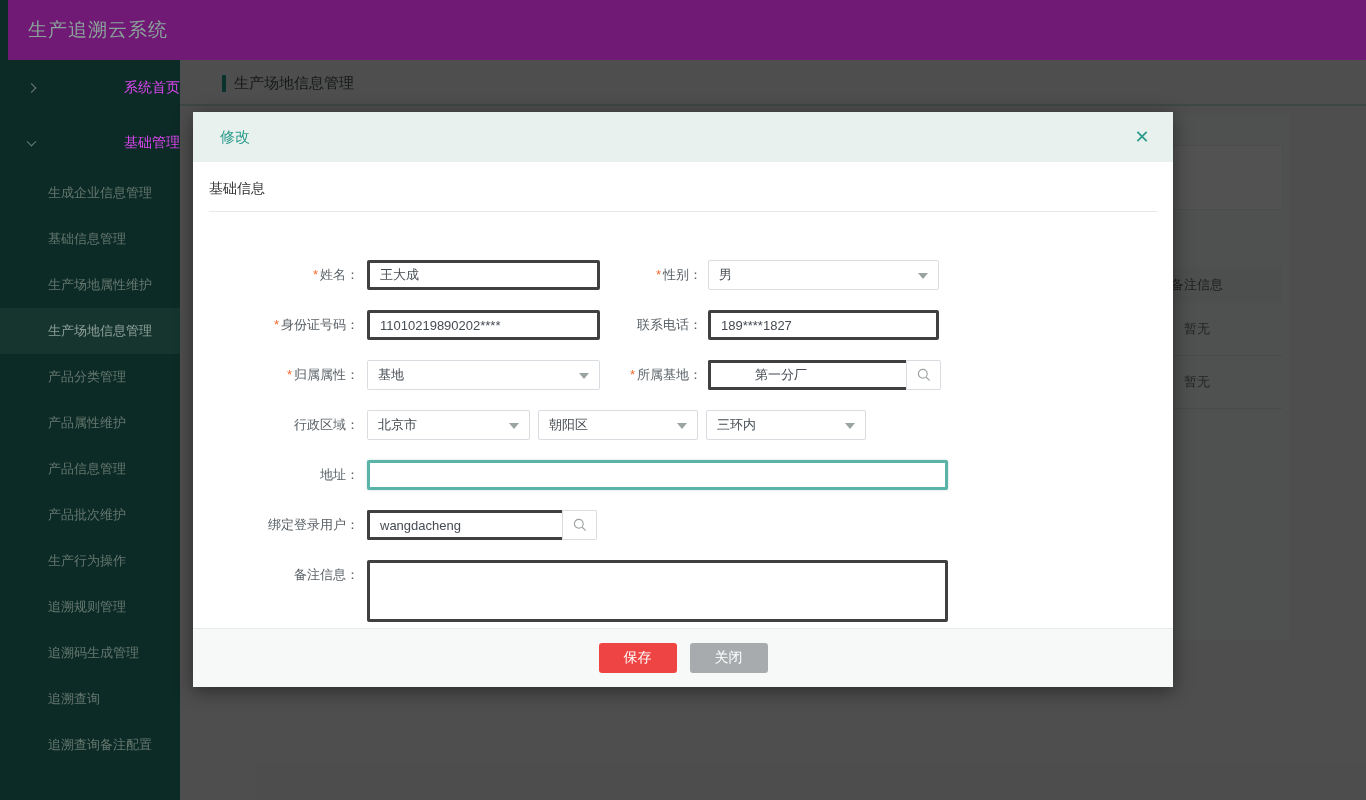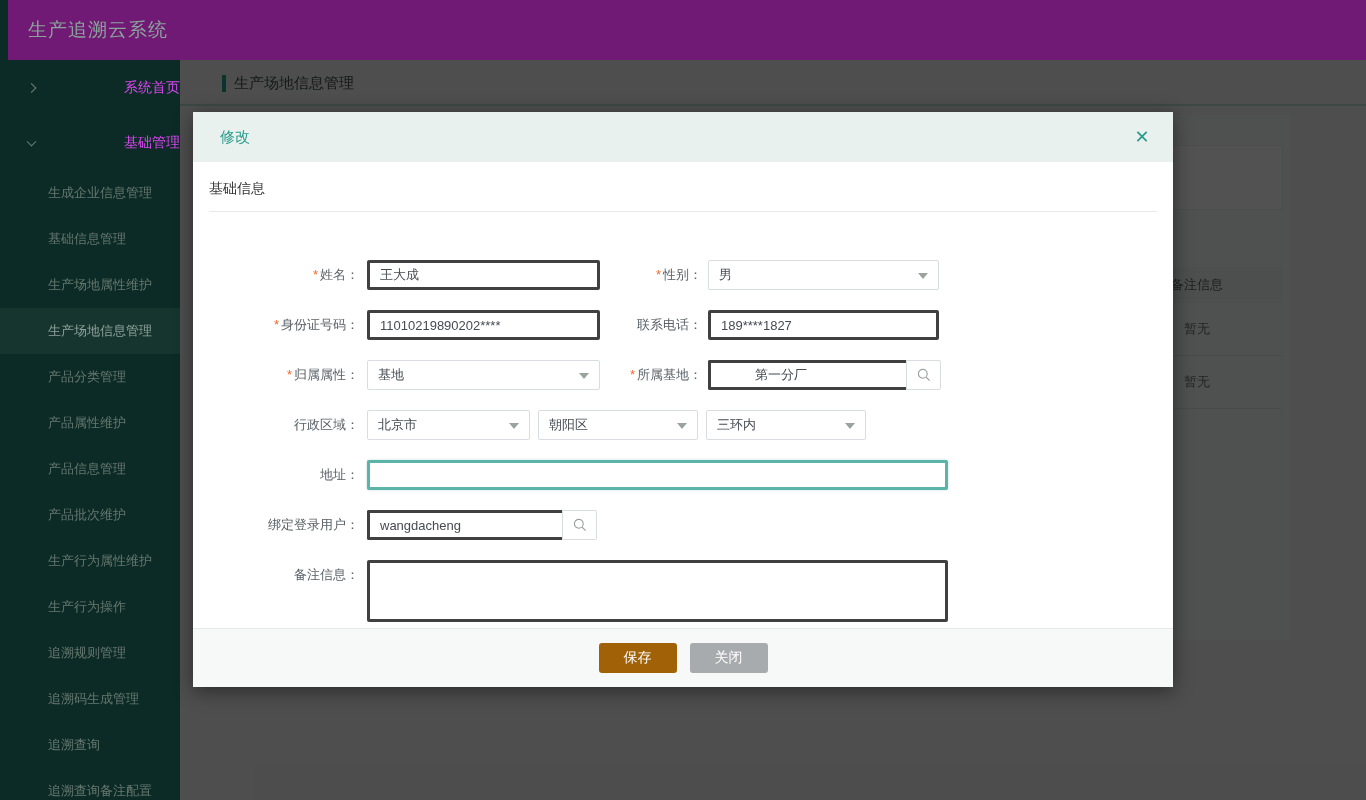--- a/index.html
+++ b/index.html
@@ -58,21 +58,21 @@
   .search-group .tb { border-right:none; border-radius:2px 0 0 2px; }
   .search-btn { width:35px; height:30px; border:1px solid #d9dde2; border-radius:0 2px 2px 0; background:#fff; display:flex; align-items:center; justify-content:center; cursor:pointer; }
   .w195 { width:195px; } .w198 { width:198px;padding-left:44px; }
   .region-gap { margin-left:8px; }
   .w163 { width:163px; } .w160 { width:160px; }
   .addr { width:581px; border-color:#5cb3a7; box-shadow:0 0 2px rgba(92,179,167,0.5); }
   .remark { width:581px; height:62px; resize:none; padding:6px 10px; outline:none; }
 
   .modal-footer { position:absolute; left:0; bottom:0; right:0; height:59px; background:#f7f8f8; border-top:1px solid #e8eae9; display:flex; align-items:center; justify-content:center; gap:13px; }
   .btn { height:30px; min-width:78px; padding:0 20px; border:none; border-radius:3px; color:#fff; font-size:14px; cursor:pointer; font-family:"Liberation Sans","DejaVu Sans",sans-serif; }
-  .btn-save { background:#a16207; }
+  .btn-save { background:#ef4444; }
   .btn-close { background:#a8abad;font-family:Liberation Mono, monospace; }
 </style>
 </head>
 <body>
 
 <div class="app-header">
   <div class="app-logo">生产追溯云系统</div>
 </div>
 
 <div class="sidebar">
@@ -85,21 +85,20 @@
     <span>基础管理</span>
   </div>
   <div class="side-sub">生成企业信息管理</div>
   <div class="side-sub">基础信息管理</div>
   <div class="side-sub">生产场地属性维护</div>
   <div class="side-sub active">生产场地信息管理</div>
   <div class="side-sub">产品分类管理</div>
   <div class="side-sub">产品属性维护</div>
   <div class="side-sub">产品信息管理</div>
   <div class="side-sub">产品批次维护</div>
-  <div class="side-sub">生产行为属性维护</div>
   <div class="side-sub">生产行为操作</div>
   <div class="side-sub">追溯规则管理</div>
   <div class="side-sub">追溯码生成管理</div>
   <div class="side-sub">追溯查询</div>
   <div class="side-sub">追溯查询备注配置</div>
 </div>
 
 <div class="main">
   <div class="page-title-bar">
     <div class="page-title-accent"></div>

